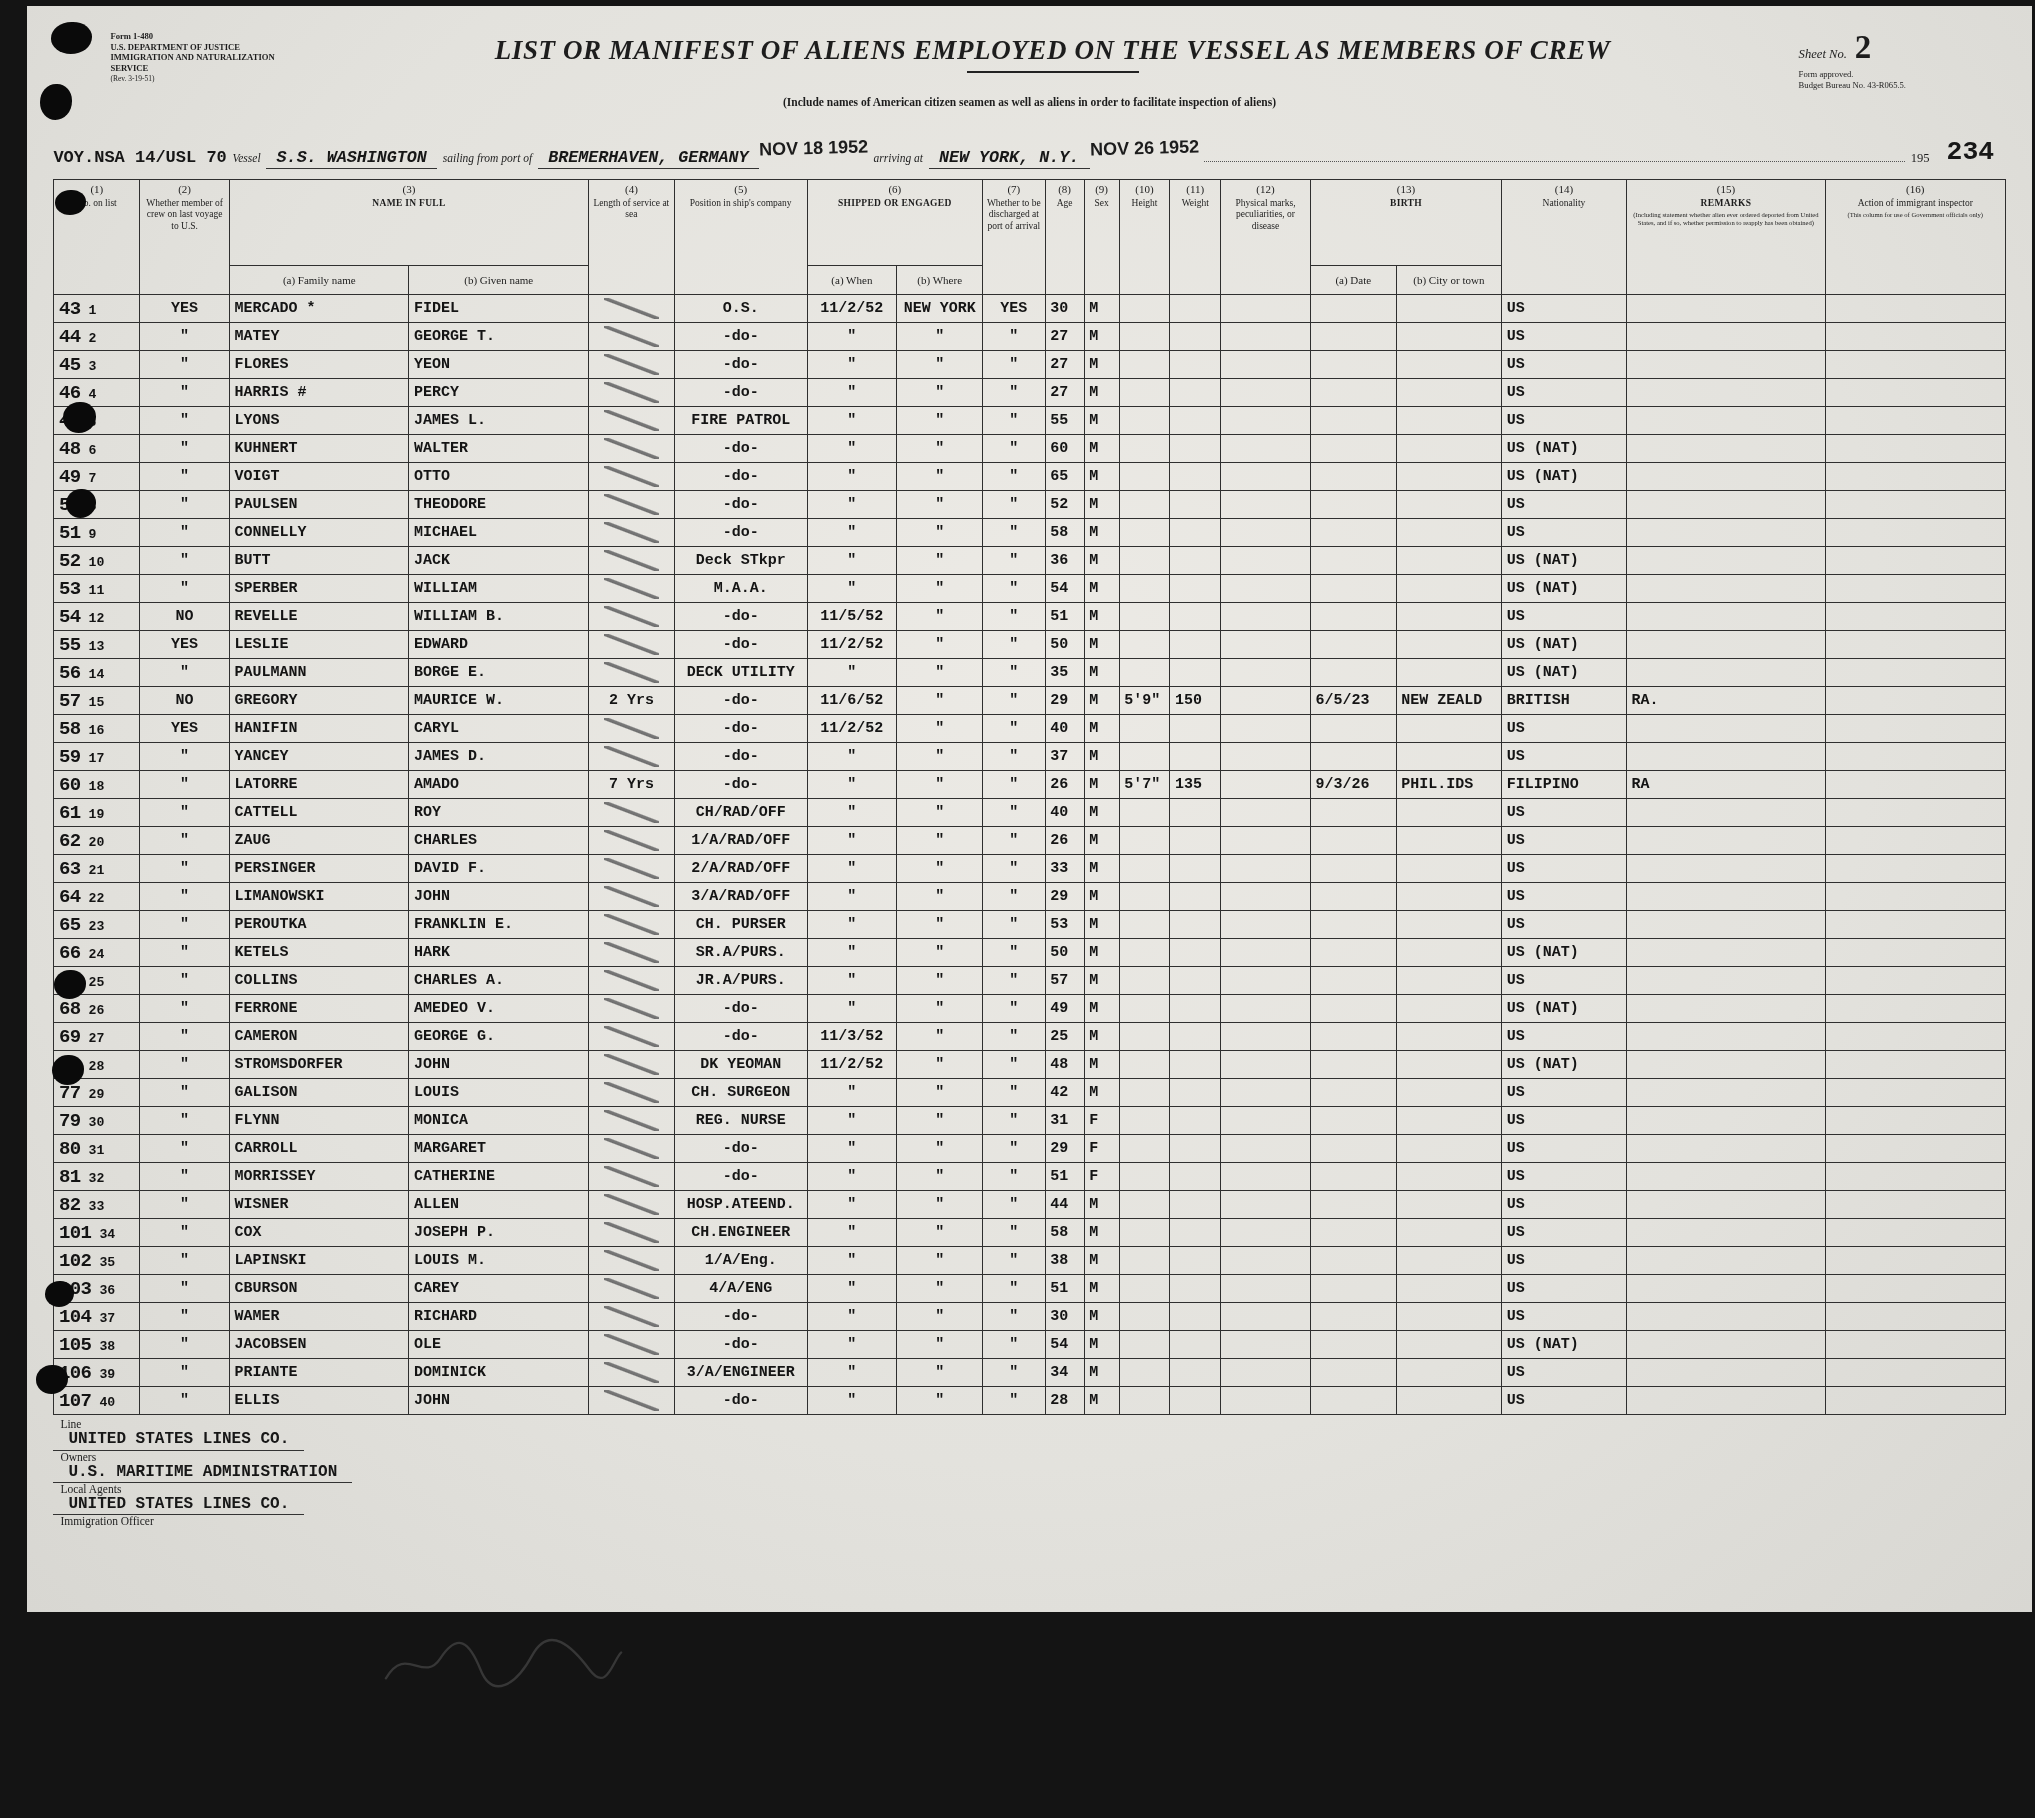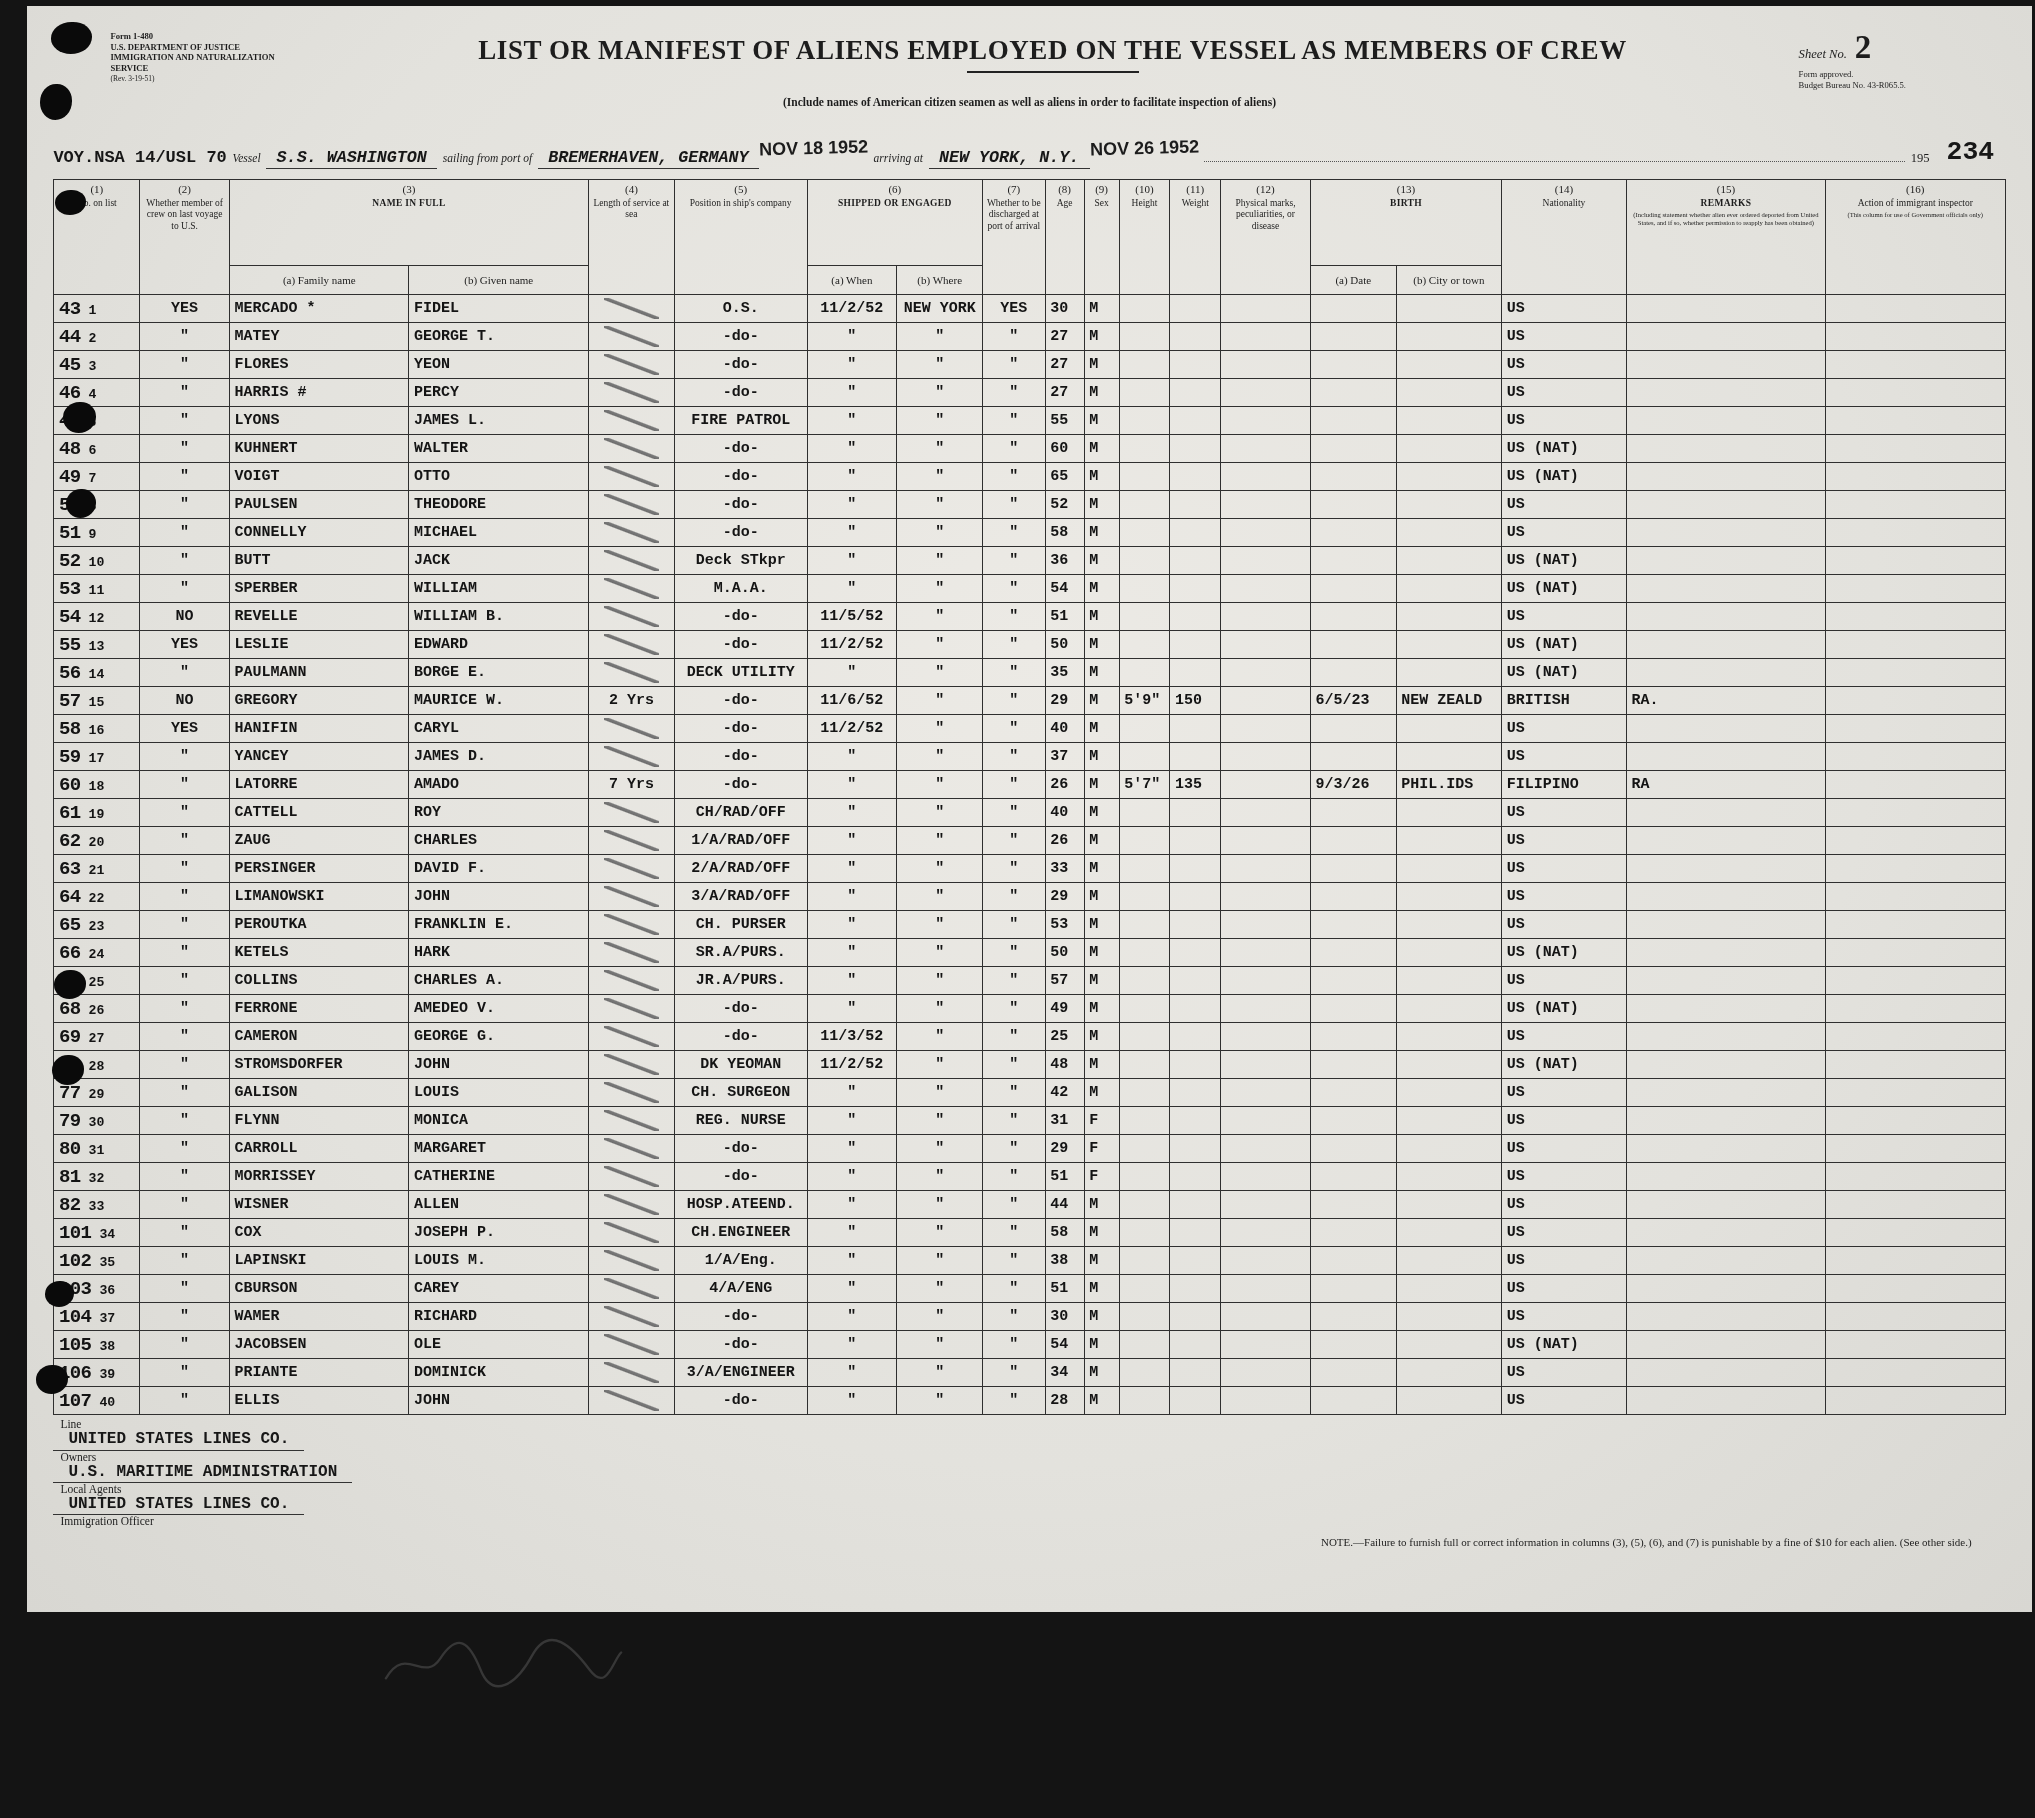--- a/index.html
+++ b/index.html
@@ -20,21 +20,21 @@
     background-image: radial-gradient(ellipse at 50% 40%, #eceae5 0%, #e3e2dd 60%, #d8d7d2 100%);
     padding: 19.5px 26.4px;
   }
   .typed { font-family: "Liberation Mono", monospace; font-weight: 700; color: #171717; }
   .print { font-family: "Liberation Serif", serif; }
 
   
   .doc-header { display: flex; align-items: flex-start; }
   .form-id { width: 253px; font-size: 8.6px; font-weight: 700; line-height: 1.25; padding-left: 57px; padding-top: 5.7px; }
   .form-id .fi-small { font-size: 7.5px; font-weight: 400; }
-  .title-block { flex: 1; text-align: center; padding-top: 10.3px; }
+  .title-block { flex: 1; text-align: center; padding-top: 10.3px; font-style: italic; }
   .title { margin: 0; font-size: 27px; font-weight: 700; letter-spacing: 0.6px; white-space: nowrap; }
   .title-rule { width: 172px; height: 2.3px; background: #222; margin: 4.6px auto 0; }
   .sheet-block { width: 207px; padding-top: 3.4px; }
   .sheet-line { font-size: 12.6px; font-style: italic; }
   .sheet-value { font-size: 33px; font-style: normal; font-weight: 700; font-family: "Liberation Serif", serif; margin-left: 4.6px; }
   .approval { font-size: 8.6px; line-height: 1.3; margin-top: 3.4px; }
 
   .subtitle { text-align: center; font-size: 12.6px; font-weight: 700; margin-top: 5.7px; }
   .subtitle2 { text-align: center; font-size: 11.5px; font-weight: 700; margin-top: 4.6px; }
 
@@ -1084,21 +1084,20 @@
   <div class="footer-line">
     <span class="flabel print">Line</span>
     <span class="fvalue typed">UNITED STATES LINES CO.</span>
     <span class="flabel print">Owners</span>
     <span class="fvalue typed">U.S. MARITIME ADMINISTRATION</span>
     <span class="flabel print">Local Agents</span>
     <span class="fvalue typed">UNITED STATES LINES CO.</span>
     <span class="flabel print">Immigration Officer</span>
     <span class="fblank"></span>
   </div>
-  <div class="note print">NOTE.—Failure to furnish full or correct information in columns (3), (5), (6), and (7) is punishable by a fine of $10 for each alien.  (See other side.)</div>
 
   <svg class="signature" width="241" height="52" viewBox="0 0 420 90">
     <path d="M5 70 C 40 10, 70 80, 100 35 S 150 5, 170 55 S 230 85, 260 30 S 330 15, 360 55 S 400 40, 415 25" fill="none" stroke="#4a4a4a" stroke-width="4" stroke-linecap="round"></path>
   </svg>
 
 </div>
 
 <div class="blob" style="left:51px;  top:22px;   width:41px; height:32px;"></div>
 <div class="blob" style="left:40px;  top:84px;  width:32px; height:36px;"></div>
 <div class="blob" style="left:55px;  top:190px;  width:31px; height:25px;"></div>

